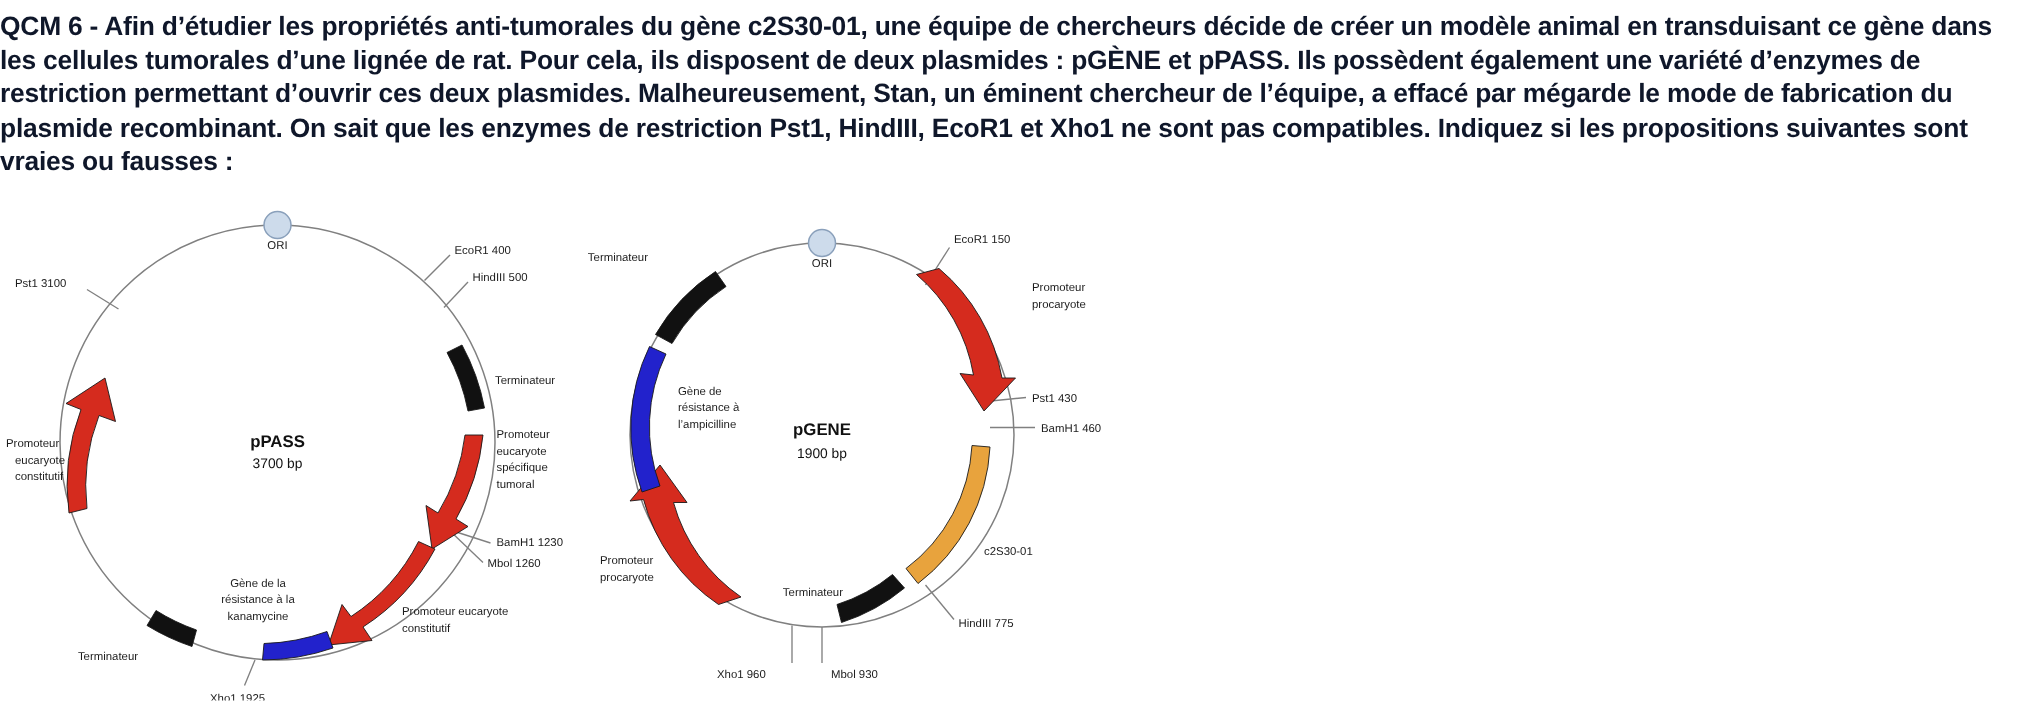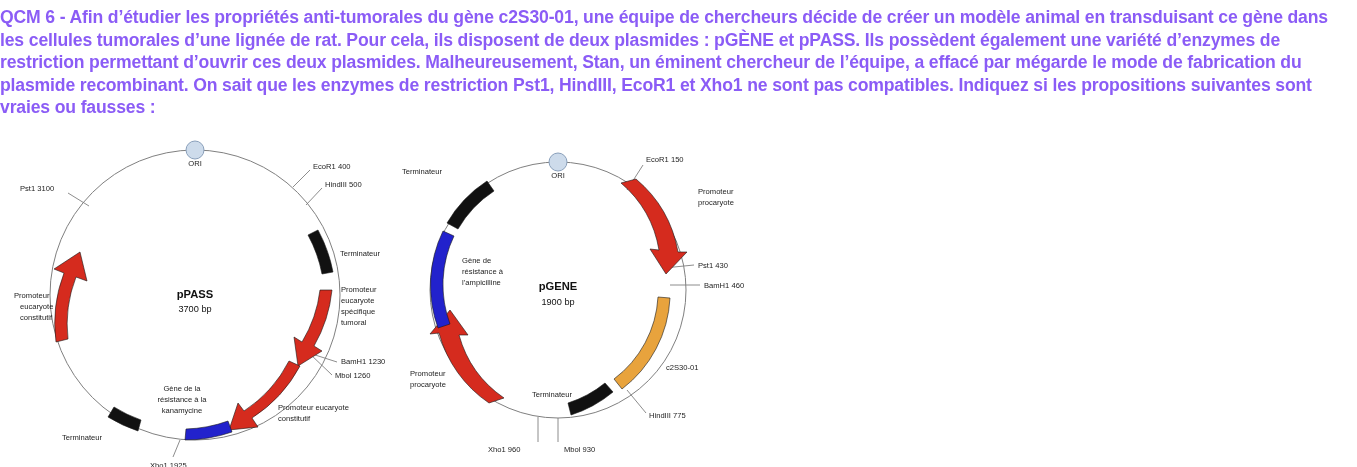--- a/index.html
+++ b/index.html
@@ -13,31 +13,31 @@
     overflow: hidden;
     font-family: "Liberation Sans", sans-serif;
     position: relative;
   }
 
   #question-text {
     position: absolute;
     left: 0px;
     top: 6px;
     width: 1348px;
-    color: #8b5cf6;
+    color: #0f172a;
     font-weight: bold;
     font-size: 17.6px;
     line-height: 22.6px;
     letter-spacing: -0.15px;
     font-family: "Liberation Sans", sans-serif;
   }
 
   #plasmid-figure {
     position: absolute;
-    left: 10px;
+    left: 0px;
     top: 130px;
     width: 800px;
     height: 337px;
   }
 
   svg { display: block; }
 
   .map-label {
     font-family: "Liberation Sans", sans-serif;
     font-size: 7.6px;

